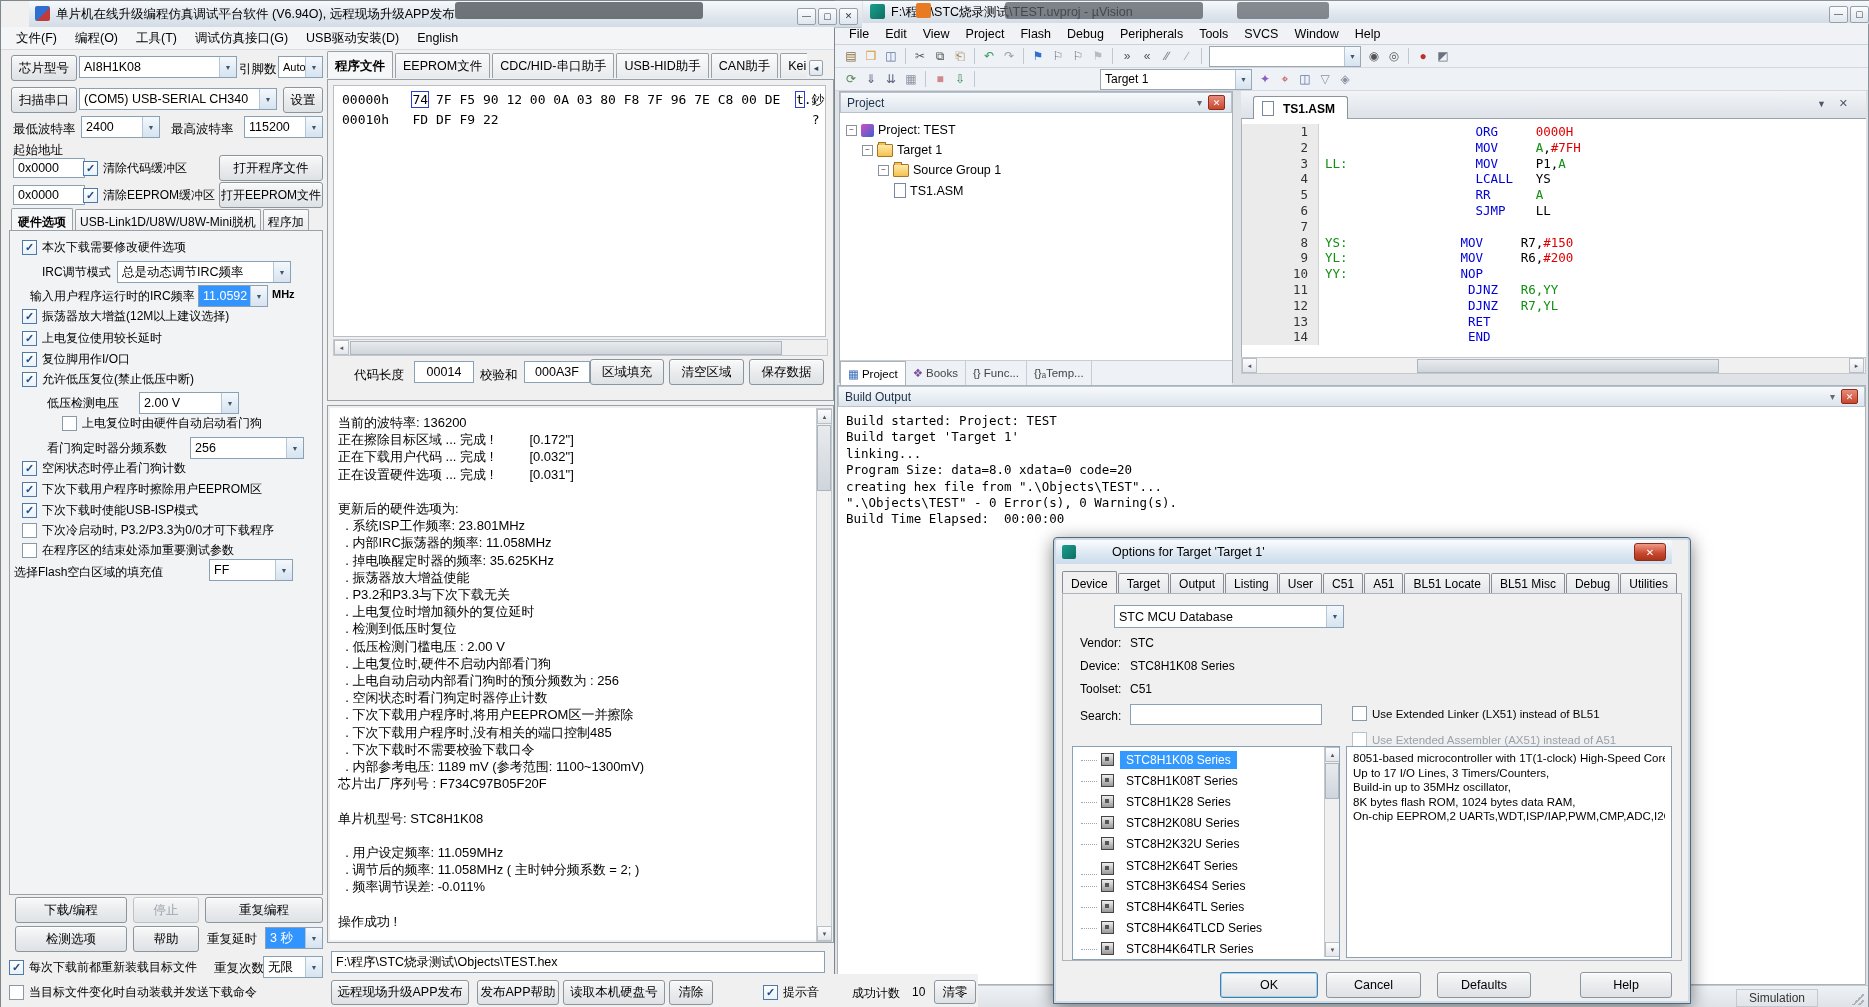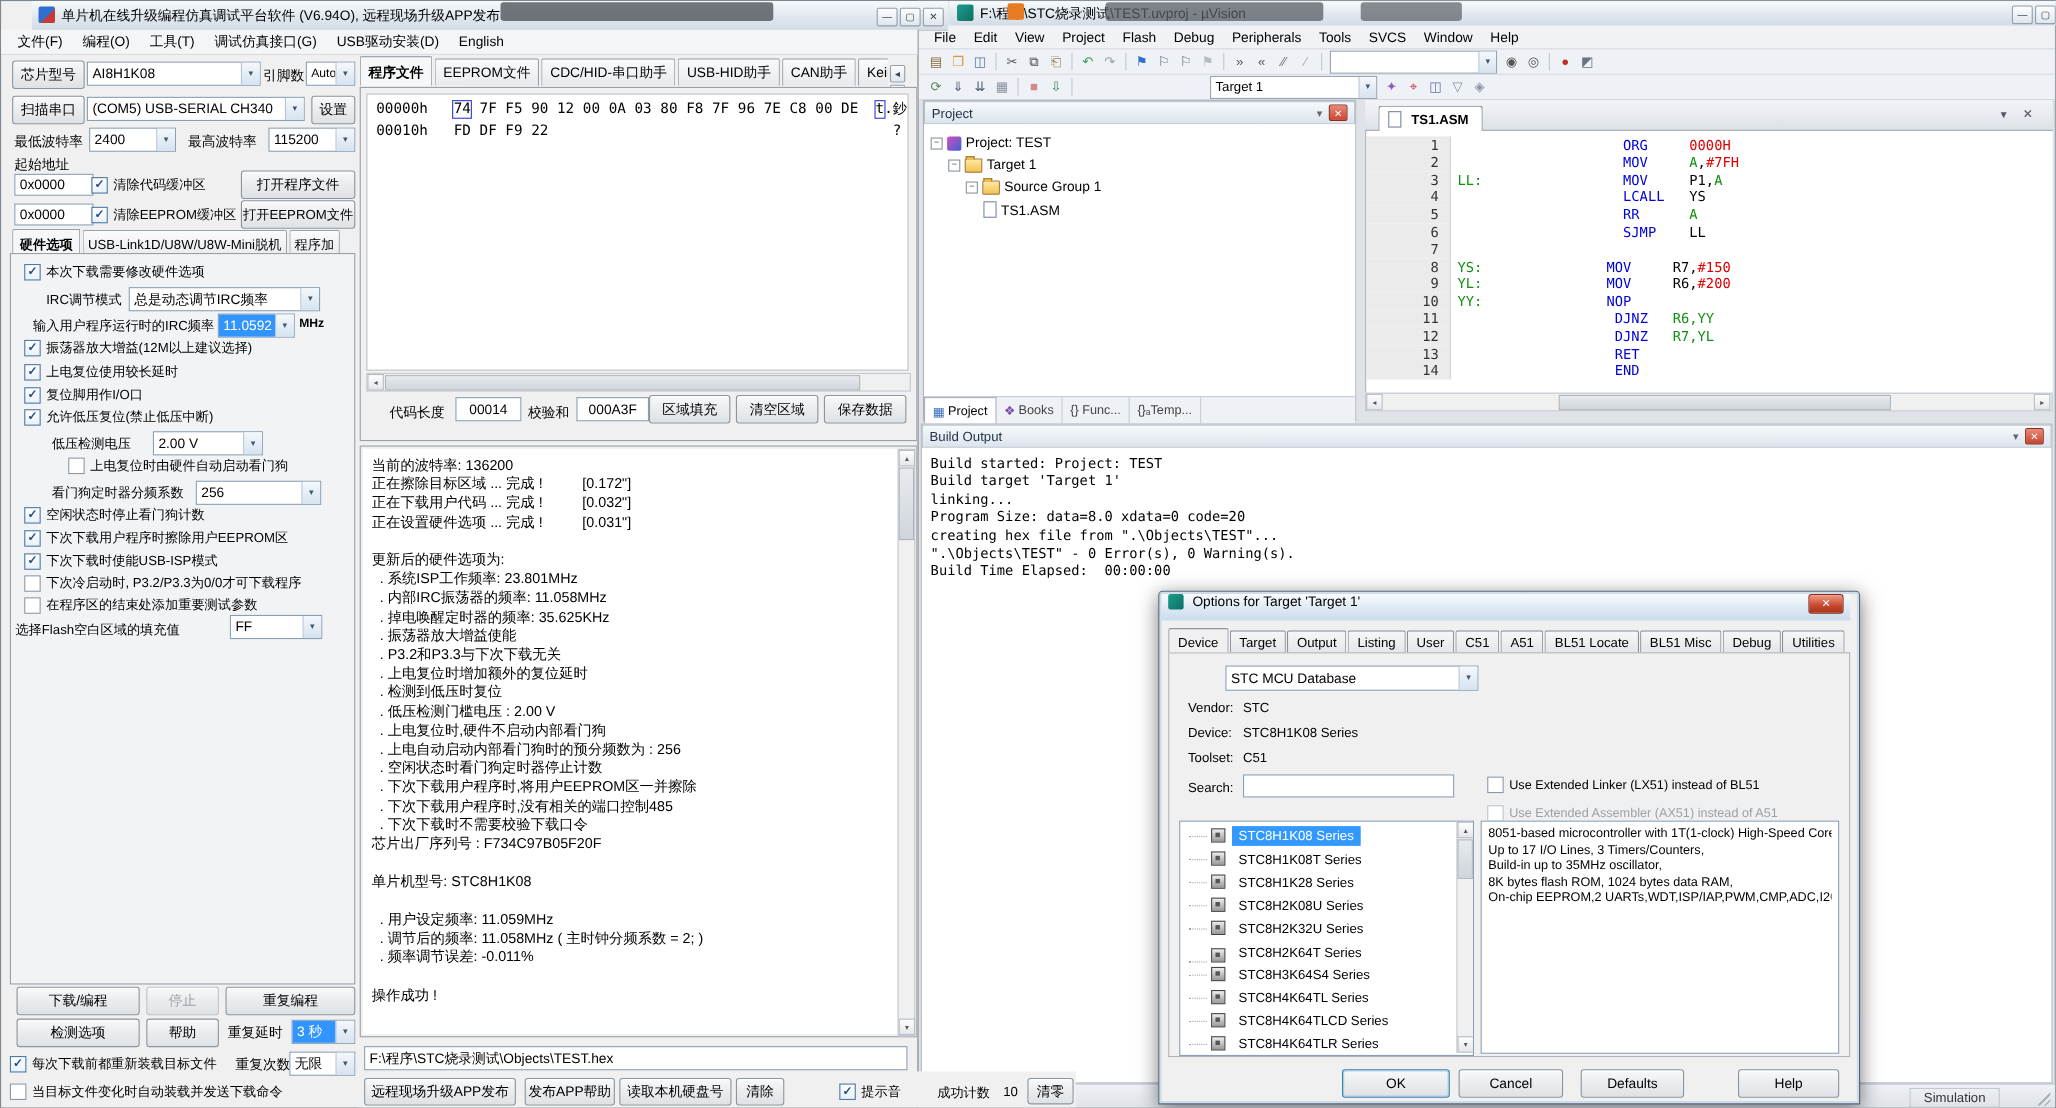--- a/index.html
+++ b/index.html
@@ -65,22 +65,22 @@
   .ptab{display:inline-flex;align-items:center;gap:3px;padding:3px 7px;font-size:11.5px;color:#444;border-right:1px solid #c8cdd3;white-space:nowrap;}
   .ptab.active{background:#fff;border:1px solid #aab2ba;border-bottom:none;color:#000;}
   .code-line{display:flex;height:15.8px;line-height:15.8px;font-family:"DejaVu Sans Mono",monospace;font-size:12.5px;white-space:pre;}
   .code-line .num{width:66px;text-align:right;padding-right:10px;background:#ebebeb;color:#333;flex:none;border-right:1px solid #d2d2d2;}
   .code-line .body{padding-left:6px;}
   .tok-k{color:#0000d8;} .tok-g{color:#109010;} .tok-n{color:#e00000;} .tok-p{color:#000;}
   .boline{white-space:pre;font-family:"DejaVu Sans Mono",monospace;font-size:12.5px;line-height:16.4px;}
   
   #dlg{left:1053px;top:537px;width:636px;height:465px;background:#f0f0f0;border:1px solid #51677c;border-radius:4px 4px 0 0;
        box-shadow:0 4px 18px rgba(0,0,0,.5), inset 0 0 0 2px #cfdce8;z-index:100;}
-  #dlg-title{position:absolute;left:2px;top:2px;right:8px;height:24px;border-radius:3px 3px 0 0;
-             background:linear-gradient(#fafcfe,#dbe7f2 60%,#cbdcec);display:flex;align-items:flex-start;padding:0 6px;font-size:12.5px;}
+  #dlg-title{position:absolute;left:2px;top:2px;right:18px;height:24px;border-radius:3px 3px 0 0;
+             background:linear-gradient(#fafcfe,#dbe7f2 60%,#cbdcec);display:flex;align-items:center;padding:0 6px;font-size:12.5px;gap:28px;}
   .dtab{display:inline-block;padding:3px 8px 2px 8px;font-size:12px;border:1px solid #898c95;border-bottom:none;
         background:linear-gradient(#f6f7f8,#e3e6ea);margin-right:1px;border-radius:2px 2px 0 0;white-space:nowrap;}
   .dtab.active{background:#f0f0f0;padding-top:5px;position:relative;z-index:2;}
   .dev-row{position:absolute;left:2px;height:21px;display:flex;align-items:center;font-size:12px;white-space:nowrap;}
   .dev-dash{width:16px;border-bottom:1px dotted #9aa;height:1px;margin:0 4px 0 6px;flex:none;}
   .chip-ico{width:11px;height:11px;border:1px solid #444;background:linear-gradient(#eee,#999);margin-right:6px;flex:none;position:relative;}
   .chip-ico:before{content:"";position:absolute;left:3px;top:3px;width:4px;height:4px;background:#555;}
   .dev-label{padding:2px 6px;}
   .dev-label.sel{background:#3399ff;color:#fff;}
   .frag{position:absolute;border-radius:3px;z-index:60;}
@@ -206,21 +206,21 @@
             </div>
           </div>
           <div class="opt-row" style="top: 184px;">
             <div class="cb" style="left: 20px; top: 0px; margin-left: 32px;">
               <span class="box"></span>
               <span>上电复位时由硬件自动启动看门狗</span>
             </div>
           </div>
           <div class="opt-row" style="top: 206px;">
             <div class="lbl" style="left: 37px; top: 3px; font-size: 12px;">看门狗定时器分频系数</div>
-            <div class="combo" style="left: 168px; top: 0px; width: 112px; text-align: center;">
+            <div class="combo" style="left: 180px; top: 0px; width: 112px; text-align: center;">
               <span class="tx">256</span>
               <span class="dd">▼</span>
             </div>
           </div>
           <div class="opt-row" style="top: 229px;">
             <div class="cb on" style="left: 12px; top: 0px;">
               <span class="box">✓</span>
               <span>空闲状态时停止看门狗计数</span>
             </div>
           </div>
@@ -319,20 +319,21 @@
           <div class="logline">  . P3.2和P3.3与下次下载无关</div>
           <div class="logline">  . 上电复位时增加额外的复位延时</div>
           <div class="logline">  . 检测到低压时复位</div>
           <div class="logline">  . 低压检测门槛电压 : 2.00 V</div>
           <div class="logline">  . 上电复位时,硬件不启动内部看门狗</div>
           <div class="logline">  . 上电自动启动内部看门狗时的预分频数为 : 256</div>
           <div class="logline">  . 空闲状态时看门狗定时器停止计数</div>
           <div class="logline">  . 下次下载用户程序时,将用户EEPROM区一并擦除</div>
           <div class="logline">  . 下次下载用户程序时,没有相关的端口控制485</div>
           <div class="logline">  . 下次下载时不需要校验下载口令</div>
+          <div class="logline">  . 内部参考电压: 1189 mV (参考范围: 1100~1300mV)</div>
           <div class="logline">芯片出厂序列号 : F734C97B05F20F</div>
           <div class="logline"> </div>
           <div class="logline">单片机型号: STC8H1K08</div>
           <div class="logline"> </div>
           <div class="logline">  . 用户设定频率: 11.059MHz</div>
           <div class="logline">  . 调节后的频率: 11.058MHz ( 主时钟分频系数 = 2; )</div>
           <div class="logline">  . 频率调节误差: -0.011%</div>
           <div class="logline"> </div>
           <div class="logline">操作成功 !</div>
         </div>

